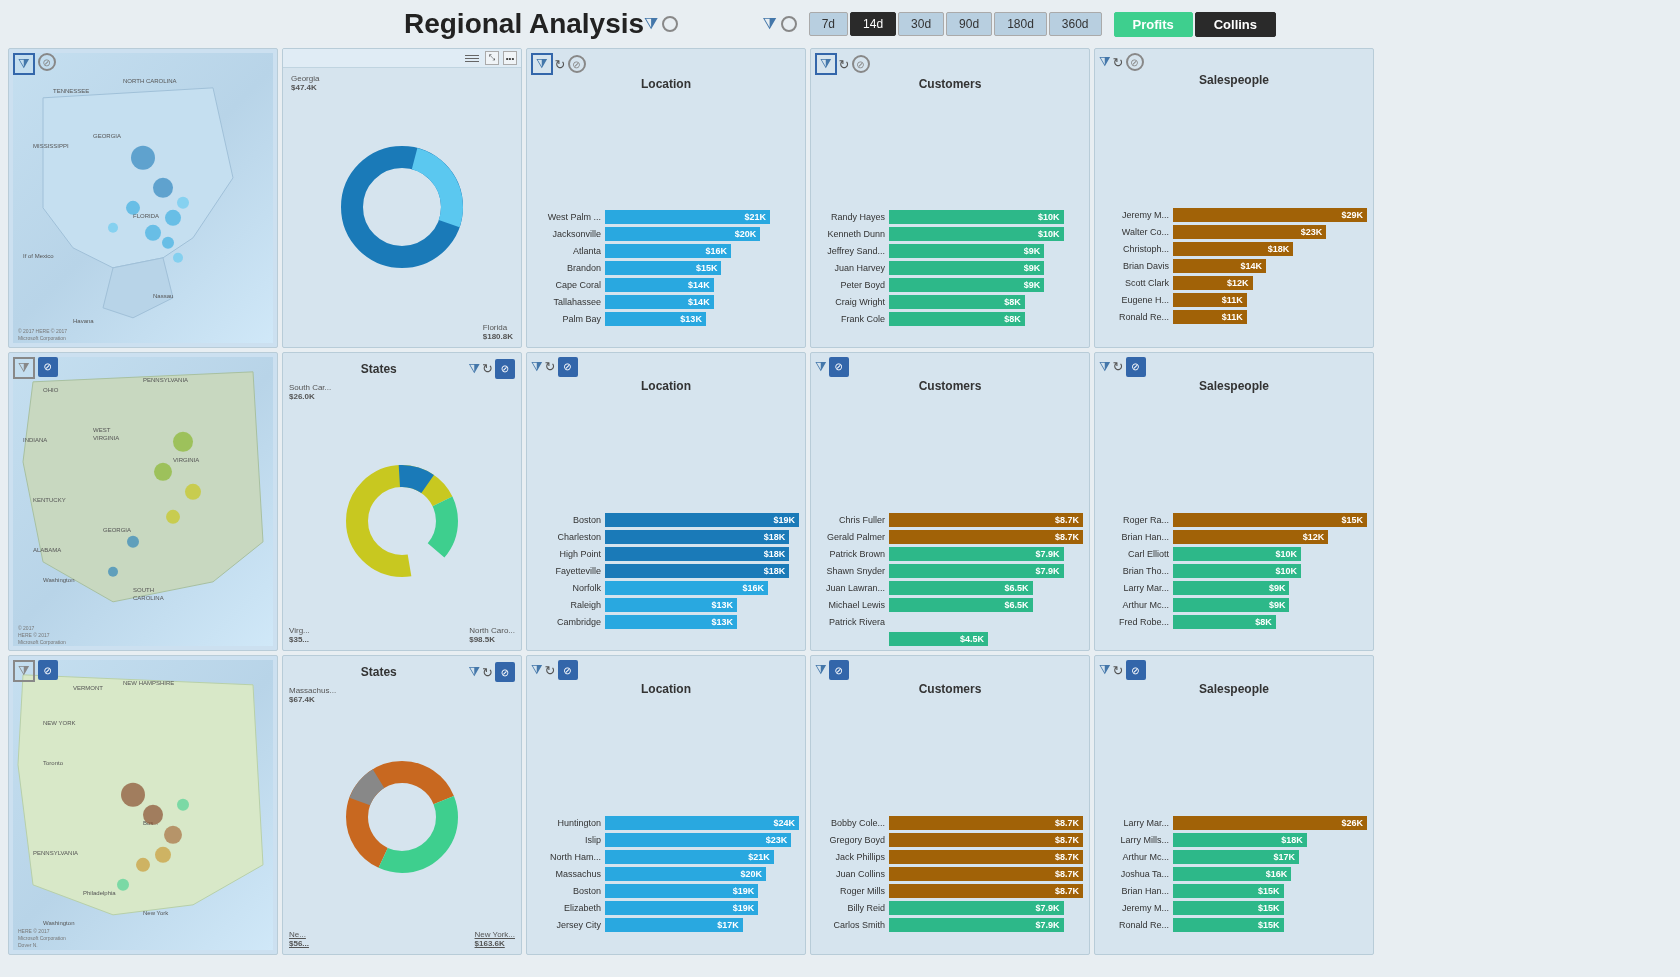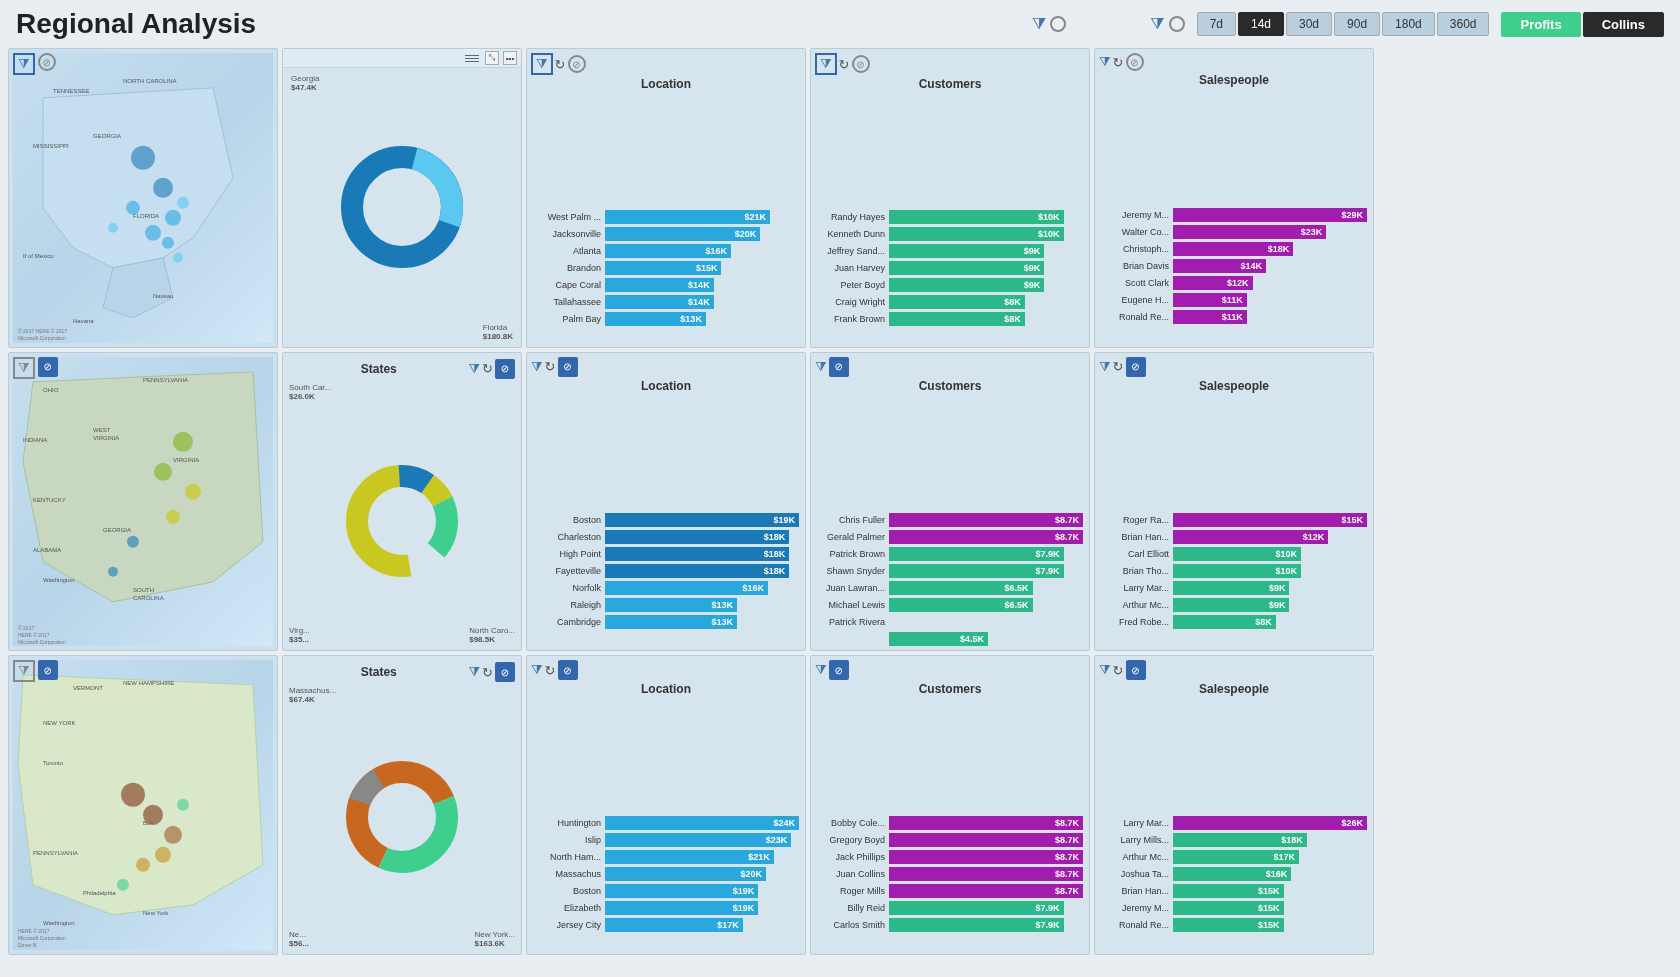--- a/index.html
+++ b/index.html
@@ -9,21 +9,21 @@
       font-size: 11px;
       color: #333;
       overflow: hidden;
       width: 1680px;
       height: 977px;
     }
 
     .page-header {
       display: flex;
       align-items: center;
-      justify-content: space-between;
+      justify-content: center;
       padding: 8px 16px 4px 16px;
       background: #e8eef2;
     }
 
     .page-title {
       font-size: 28px;
       font-weight: 700;
       color: #222;
     }
 
@@ -181,21 +181,21 @@
       padding-right: 4px;
       font-size: 9px;
       font-weight: 600;
       color: #fff;
       min-width: 20px;
     }
 
     .bar-fill.blue { background: #29a8e0; }
     .bar-fill.blue-dark { background: #1a7ab8; }
     .bar-fill.green { background: #2db889; }
-    .bar-fill.green-dark { background: #a21caf; padding-left: 45px; }
+    .bar-fill.green-dark { background: #a16207; padding-left: 45px; }
 
     .panel-top-row {
       display: flex;
       align-items: center;
       justify-content: space-between;
       margin-bottom: 4px;
     }
 
     .panel-window-header {
       display: flex;
@@ -427,21 +427,21 @@
             <div class="bar-fill green" style="width:80%;">$9K</div>
           </div>
         </div>
         <div class="bar-row">
           <span class="bar-label">Craig Wright</span>
           <div class="bar-track">
             <div class="bar-fill green" style="width:70%;">$8K</div>
           </div>
         </div>
         <div class="bar-row">
-          <span class="bar-label">Frank Brown</span>
+          <span class="bar-label">Frank Cole</span>
           <div class="bar-track">
             <div class="bar-fill green" style="width:70%;">$8K</div>
           </div>
         </div>
       </div>
     </div>
 
     <div class="panel bar-panel">
       <div class="panel-header">
         <div class="panel-icons">
@@ -778,21 +778,21 @@
 
       <div style="display:flex;justify-content:center;align-items:center;flex:1;">
         <svg width="120" height="120" viewBox="0 0 120 120">
           <circle cx="60" cy="60" r="45" fill="none" stroke="#c86820" stroke-width="22" stroke-dasharray="175 108" stroke-dashoffset="-90"></circle>
           <circle cx="60" cy="60" r="45" fill="none" stroke="#3ecf8e" stroke-width="22" stroke-dasharray="108 175" stroke-dashoffset="-265"></circle>
           <circle cx="60" cy="60" r="45" fill="none" stroke="#888" stroke-width="22" stroke-dasharray="30 253" stroke-dashoffset="-157"></circle>
           <circle cx="60" cy="60" r="33" fill="#d6e4ee"></circle>
         </svg>
       </div>
 
-      <div style="display:flex;justify-content:space-between;font-size:8px;color:#555;margin-top:2px;">
+      <div style="display:flex;justify-content:space-between;font-size:8px;color:#555;margin-top:2px;text-decoration:underline;">
         <span>Ne...<br><strong>$56...</strong></span>
         <span>New York...<br><strong>$163.6K</strong></span>
       </div>
     </div>
 
     <div class="panel bar-panel">
       <div class="panel-header">
         <div class="panel-icons">
           <span style="font-size:13px;color:#4477aa;">⧩</span>
           <span style="font-size:13px;color:#555;">↻</span>

